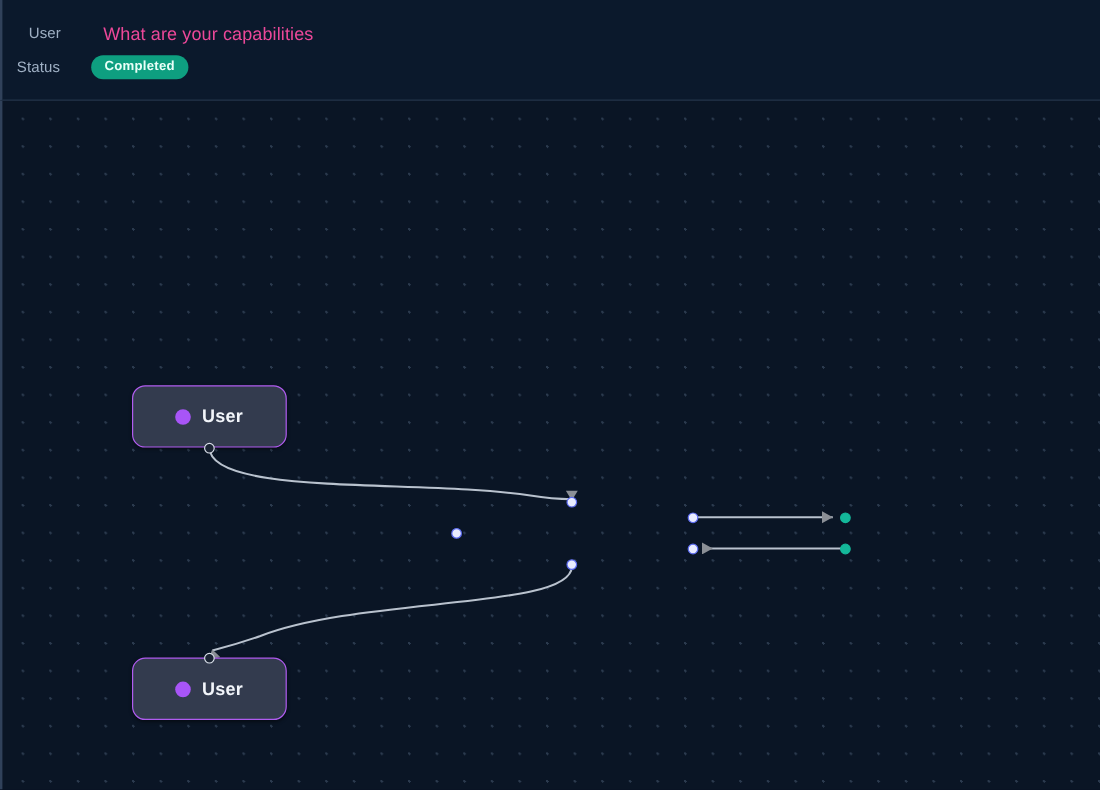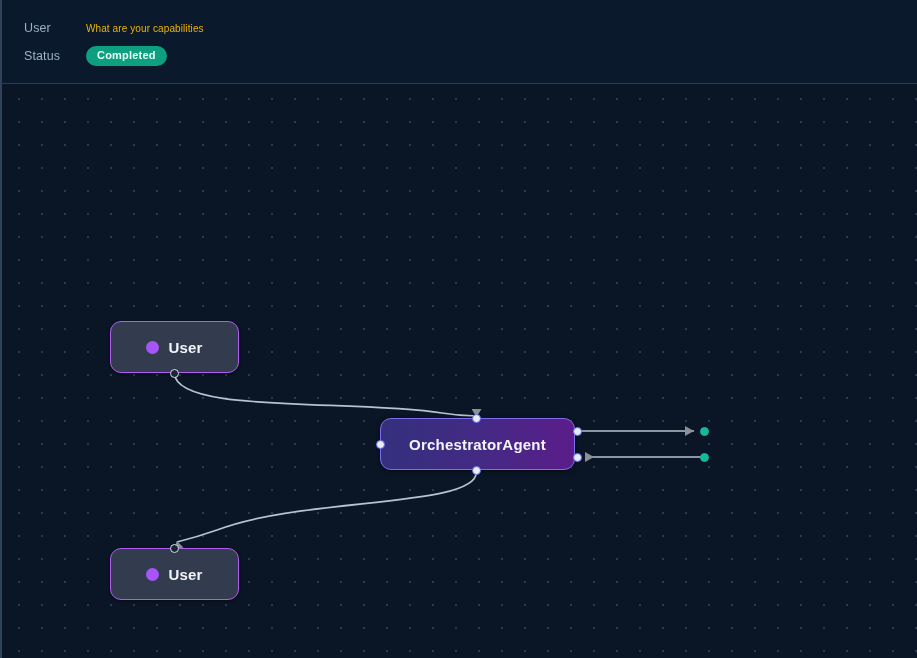--- a/index.html
+++ b/index.html
@@ -32,33 +32,33 @@
     border-left: 2px solid #30415a;
   }
 
   .meta-row {
     position: absolute;
     display: flex;
     align-items: center;
     height: 20px;
   }
   .meta-row.r1 { left: 22px; top: 18px; }
-  .meta-row.r2 { left: 22px; top: 46px; }
+  .meta-row.r2 { left: 12px; top: 46px; }
 
   .meta-label {
     color: #9fb0c4;
     font-size: 12.5px;
     width: 62px;
     flex: 0 0 62px;
     letter-spacing: 0.1px;
   }
 
   .meta-value {
-    color: #eab308;
-    font-size: 10px;
+    color: #ec4899;
+    font-size: 15px;
     letter-spacing: 0.1px;
   }
 
   .badge {
     display: inline-block;
     background: #0e9f80;
     color: #e9fff8;
     font-size: 11px;
     font-weight: bold;
     padding: 3px 11px 4px 11px;
@@ -194,23 +194,20 @@
 
       <path d="M474.5,388 C474.5,424 300,413 215,446 C198,452 183,456 175,458" fill="none" stroke="#b9c2ce" stroke-width="1.7" marker-end="url(#arrow-down)"></path>
     </svg>
 
     <div class="node node-user" style="left:108px; top:237px;">
       <span class="node-dot dot-purple"></span>
       <span class="node-label">User</span>
     </div>
     <div class="handle h-white" style="left:168px; top:284.5px;"></div>
 
-    <div class="node node-agent" style="left:378px; top:334px;">
-      <span class="node-label">OrchestratorAgent</span>
-    </div>
     <div class="handle h-blue" style="left:470px; top:329.5px;"></div>
     <div class="handle h-blue" style="left:373.5px; top:355.5px;"></div>
     <div class="handle h-blue" style="left:570.5px; top:342.5px;"></div>
     <div class="handle h-blue" style="left:570.5px; top:368.5px;"></div>
     <div class="handle h-blue" style="left:470px; top:381.5px;"></div>
 
     <div class="handle h-teal" style="left:697.5px; top:342.5px;"></div>
     <div class="handle h-teal" style="left:697.5px; top:368.5px;"></div>
 
     <div class="node node-user" style="left:108px; top:464px;">

